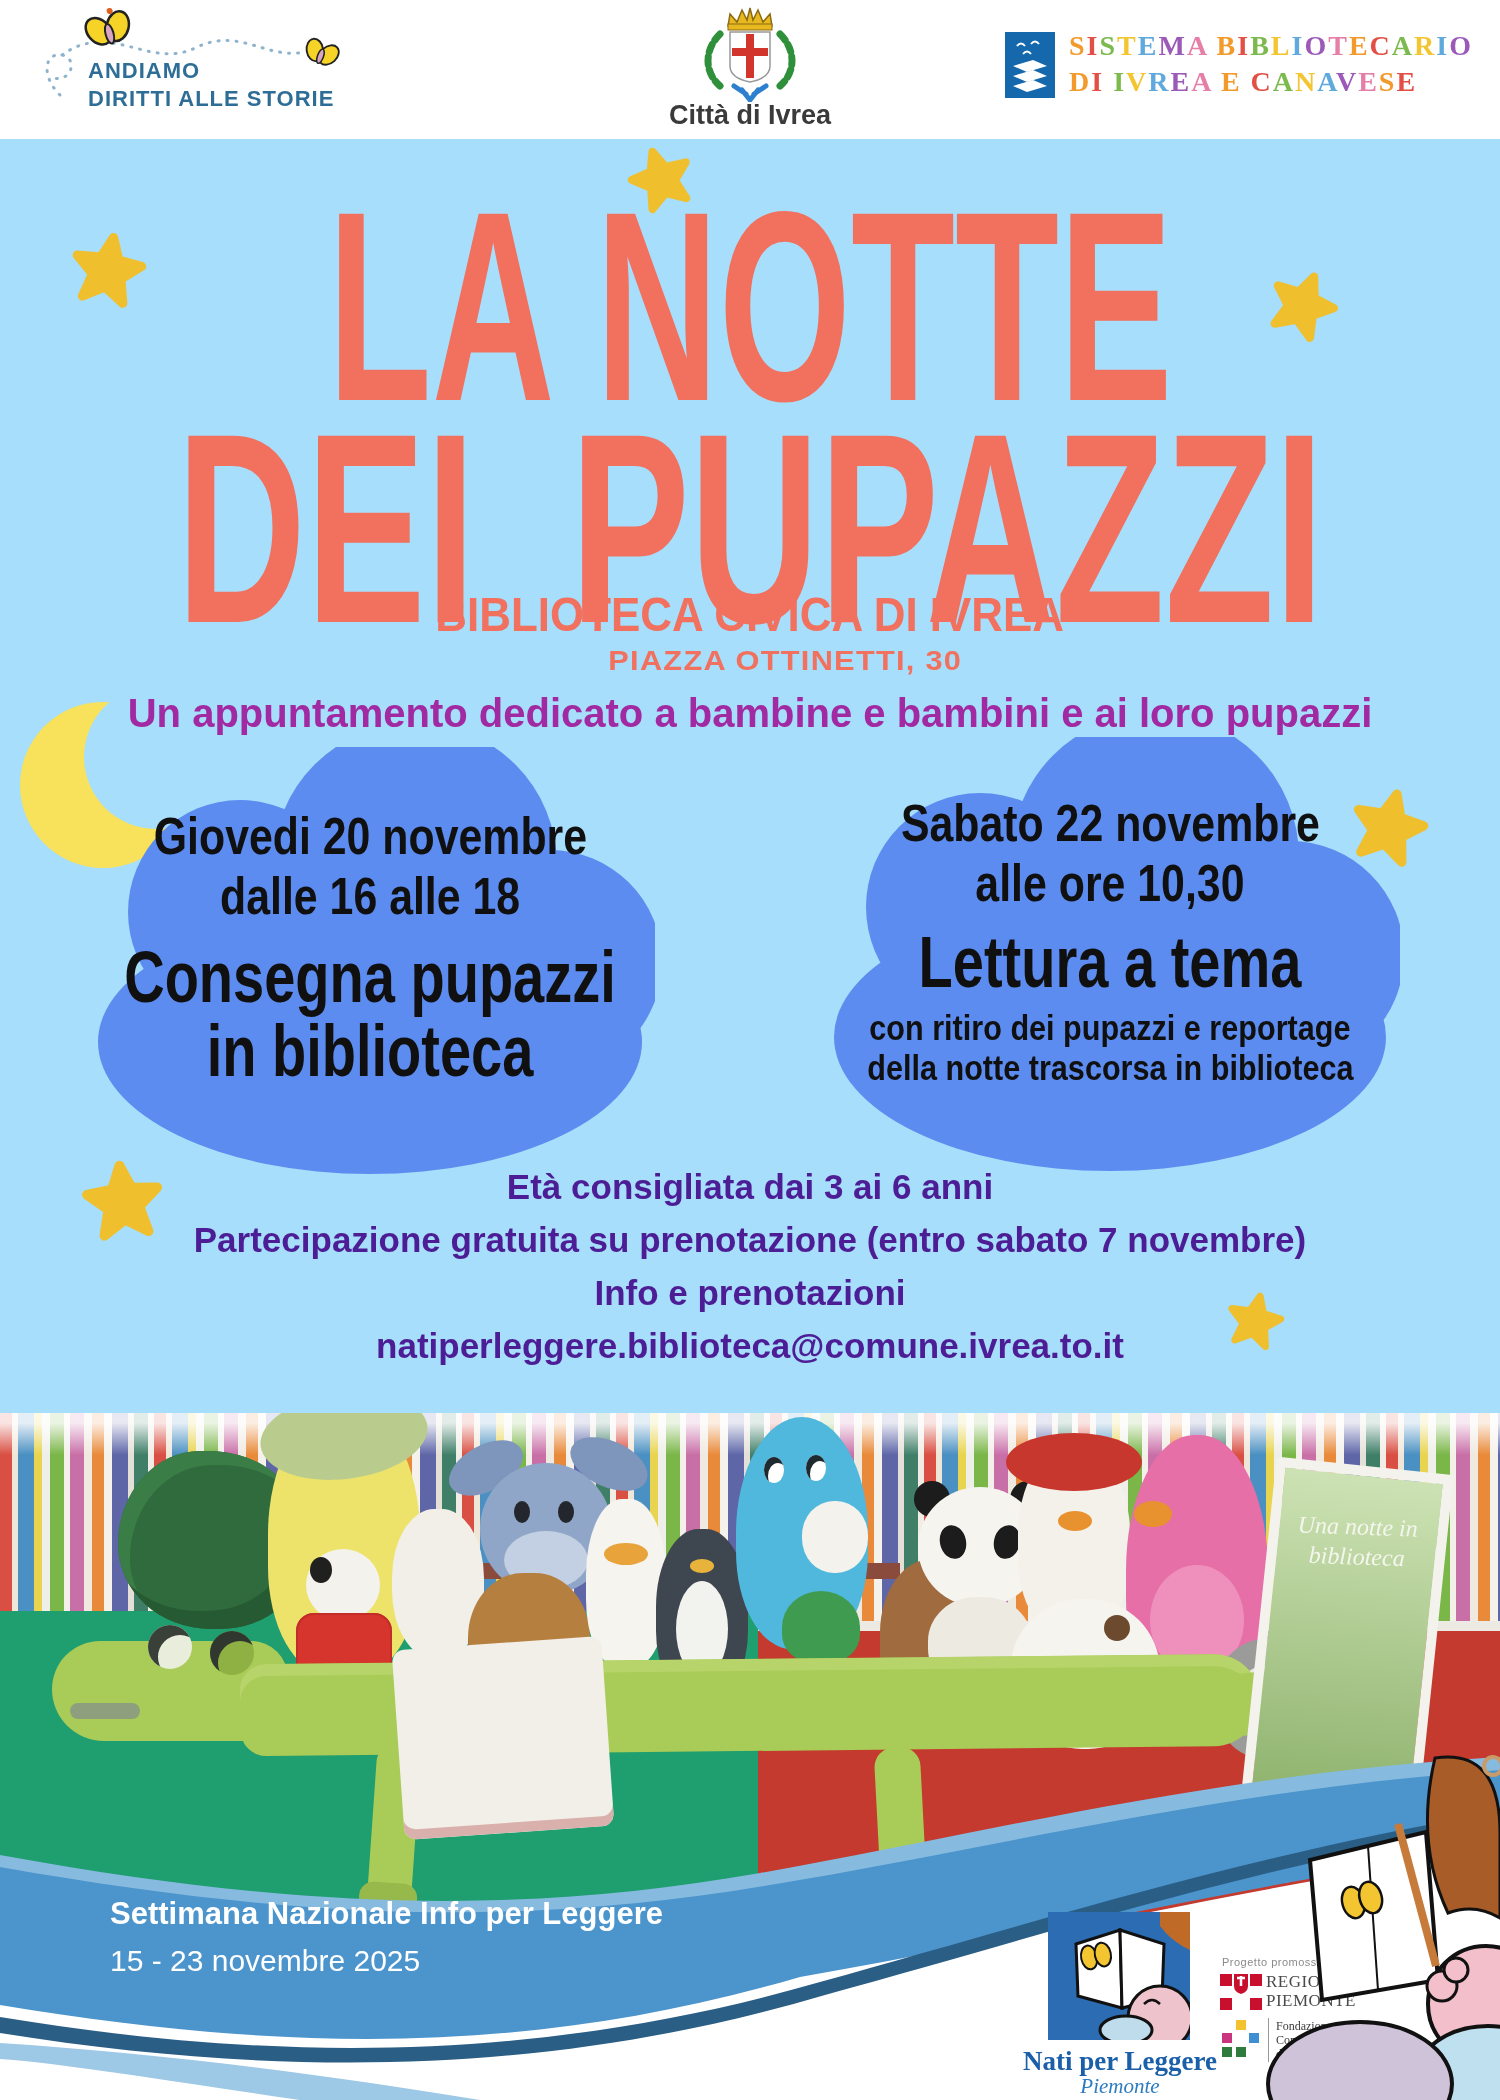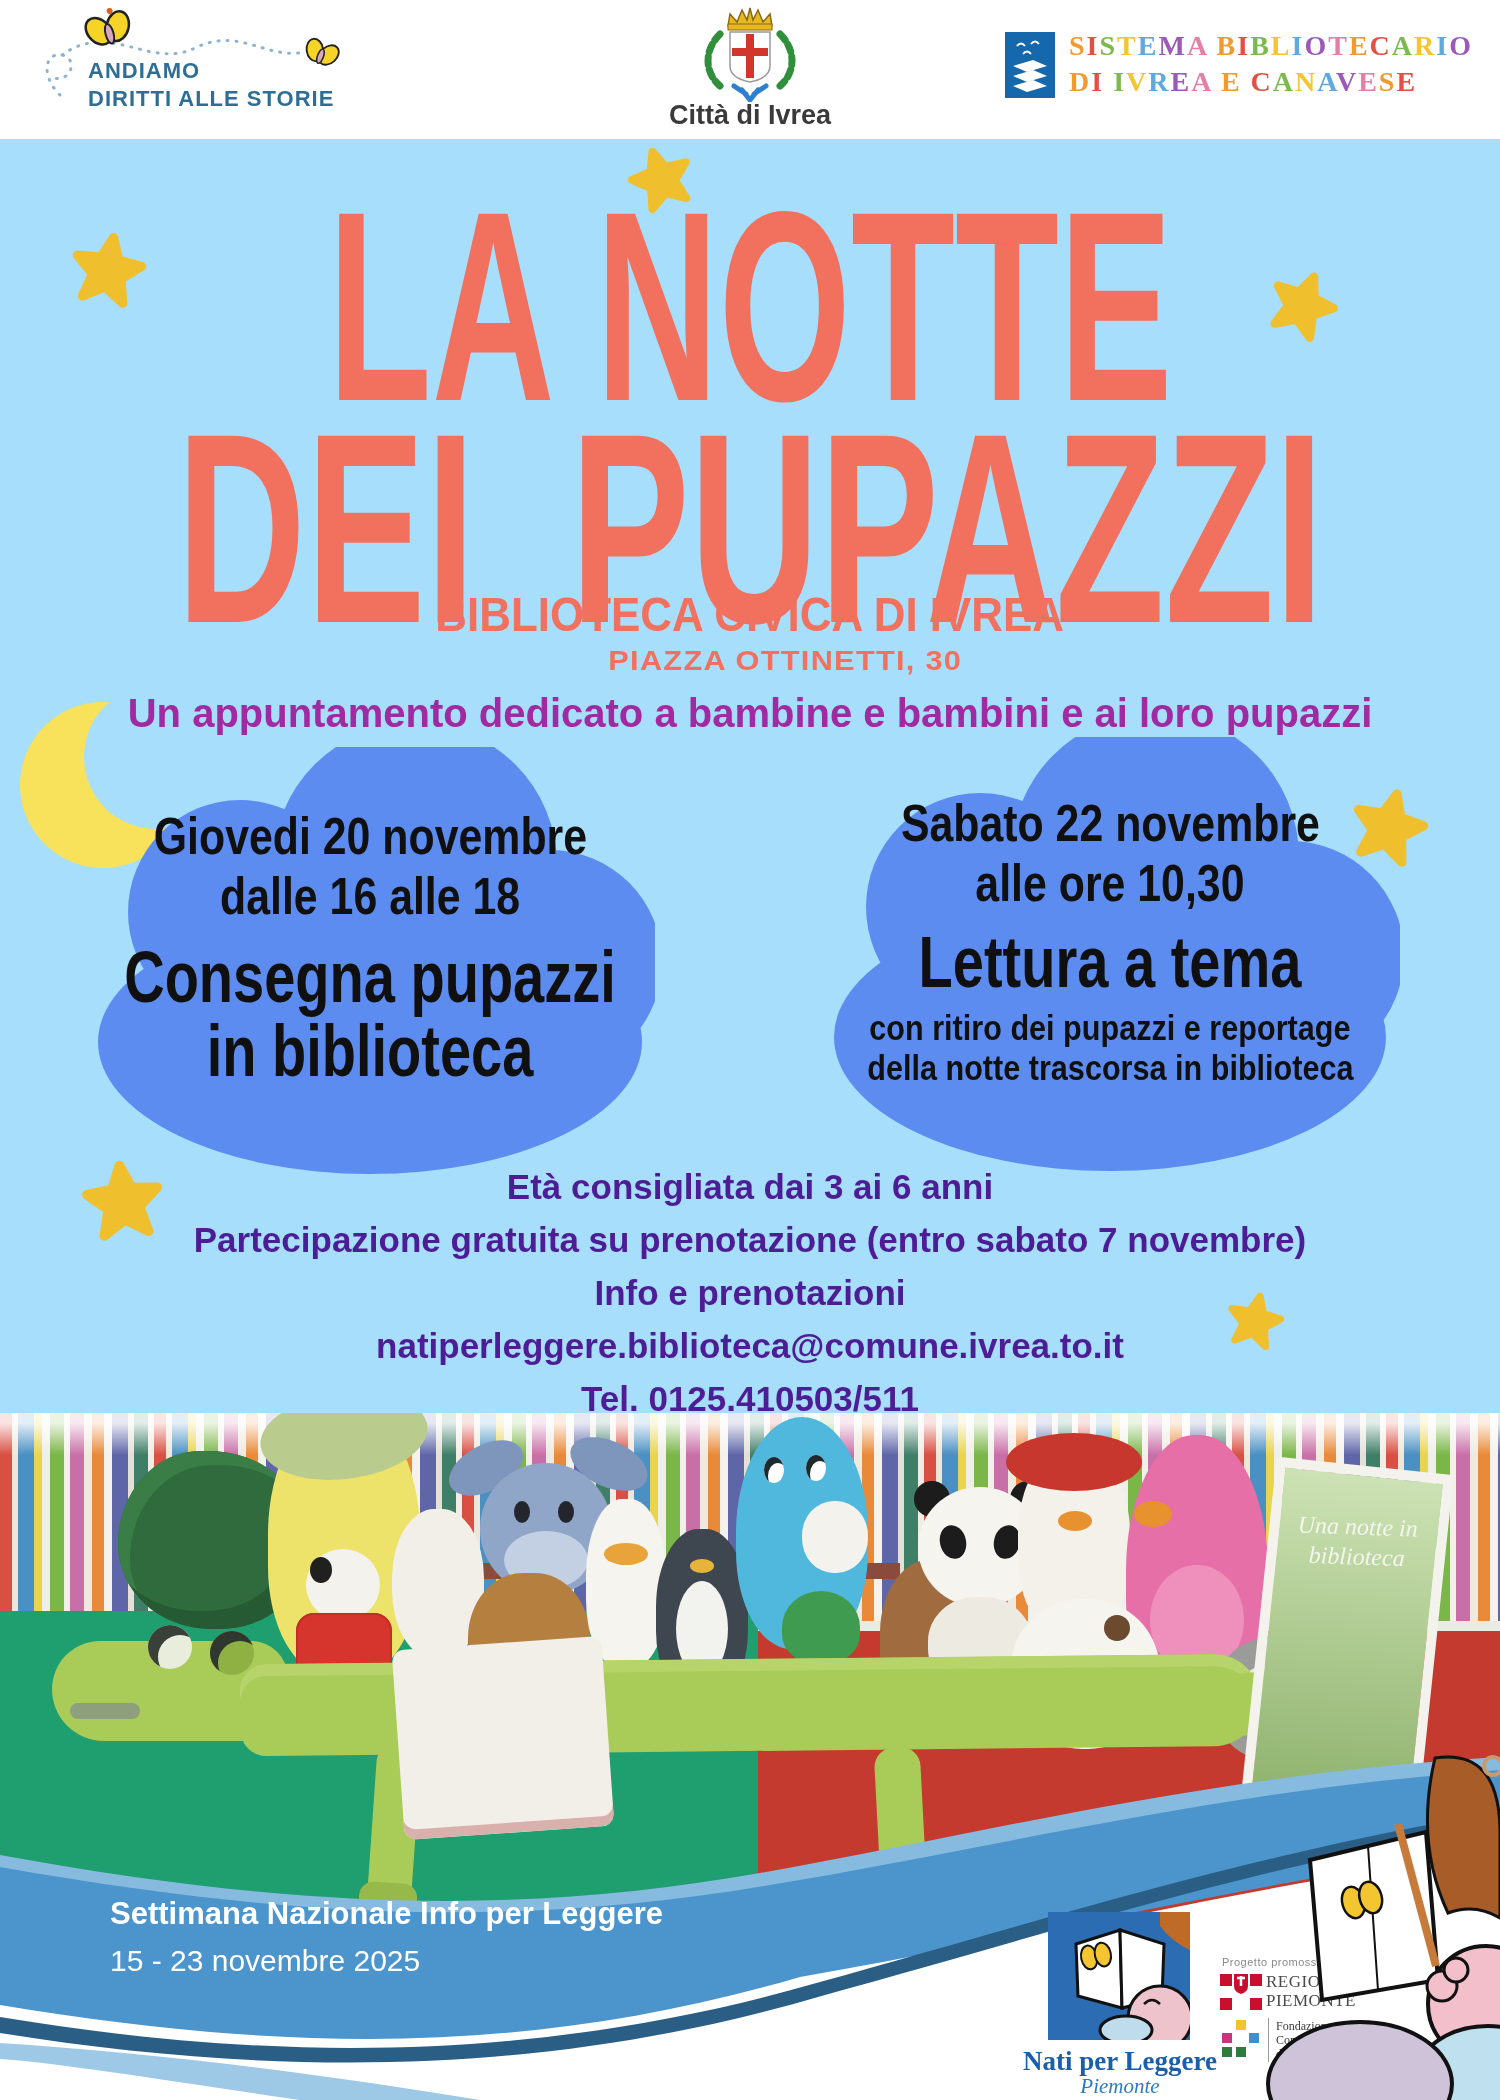--- a/index.html
+++ b/index.html
@@ -209,21 +209,20 @@
       <div class="cbig" style="margin-top:12px"><span class="cond">Lettura a tema</span></div>
       <div class="csub" style="margin-top:8px"><span class="cond">con ritiro dei pupazzi e reportage</span></div>
       <div class="csub"><span class="cond">della notte trascorsa in biblioteca</span></div>
     </div>
 
     <div class="info">
       <p>Età consigliata dai 3 ai 6 anni</p>
       <p>Partecipazione gratuita su prenotazione (entro sabato 7 novembre)</p>
       <p>Info e prenotazioni</p>
       <p>natiperleggere.biblioteca@comune.ivrea.to.it</p>
-      <p>Tel. 0125.410503/511</p>
     </div>
   </section>
 
   <section class="photo">
     <div class="books"></div>
     <div class="shelf"></div>
     <div class="bench-g"></div>
     <div class="bench-r"></div>
 
     <div class="toy" style="left:118px;top:38px;width:188px;height:178px;background:#2F6B3C;border-radius:46% 54% 48% 52%/55% 50% 45% 50%;box-shadow:inset -14px -18px 0 #265A32,inset 12px 14px 0 #3A7D47;"></div>

